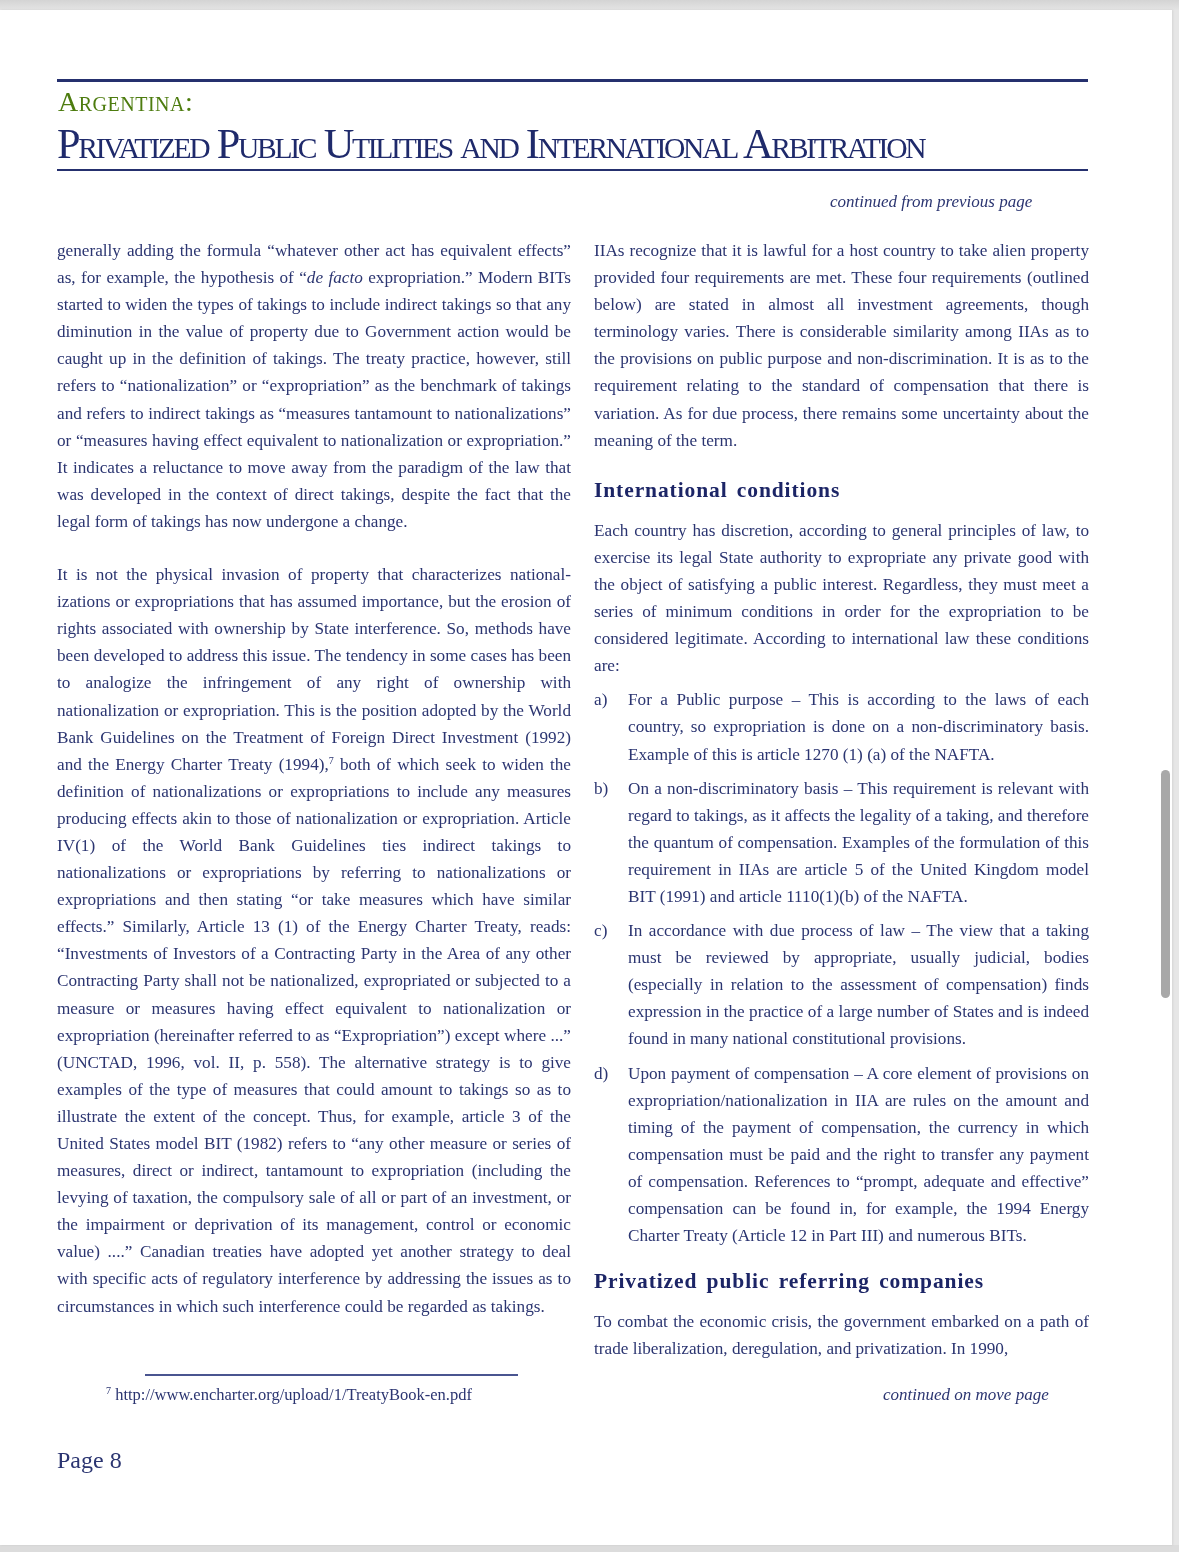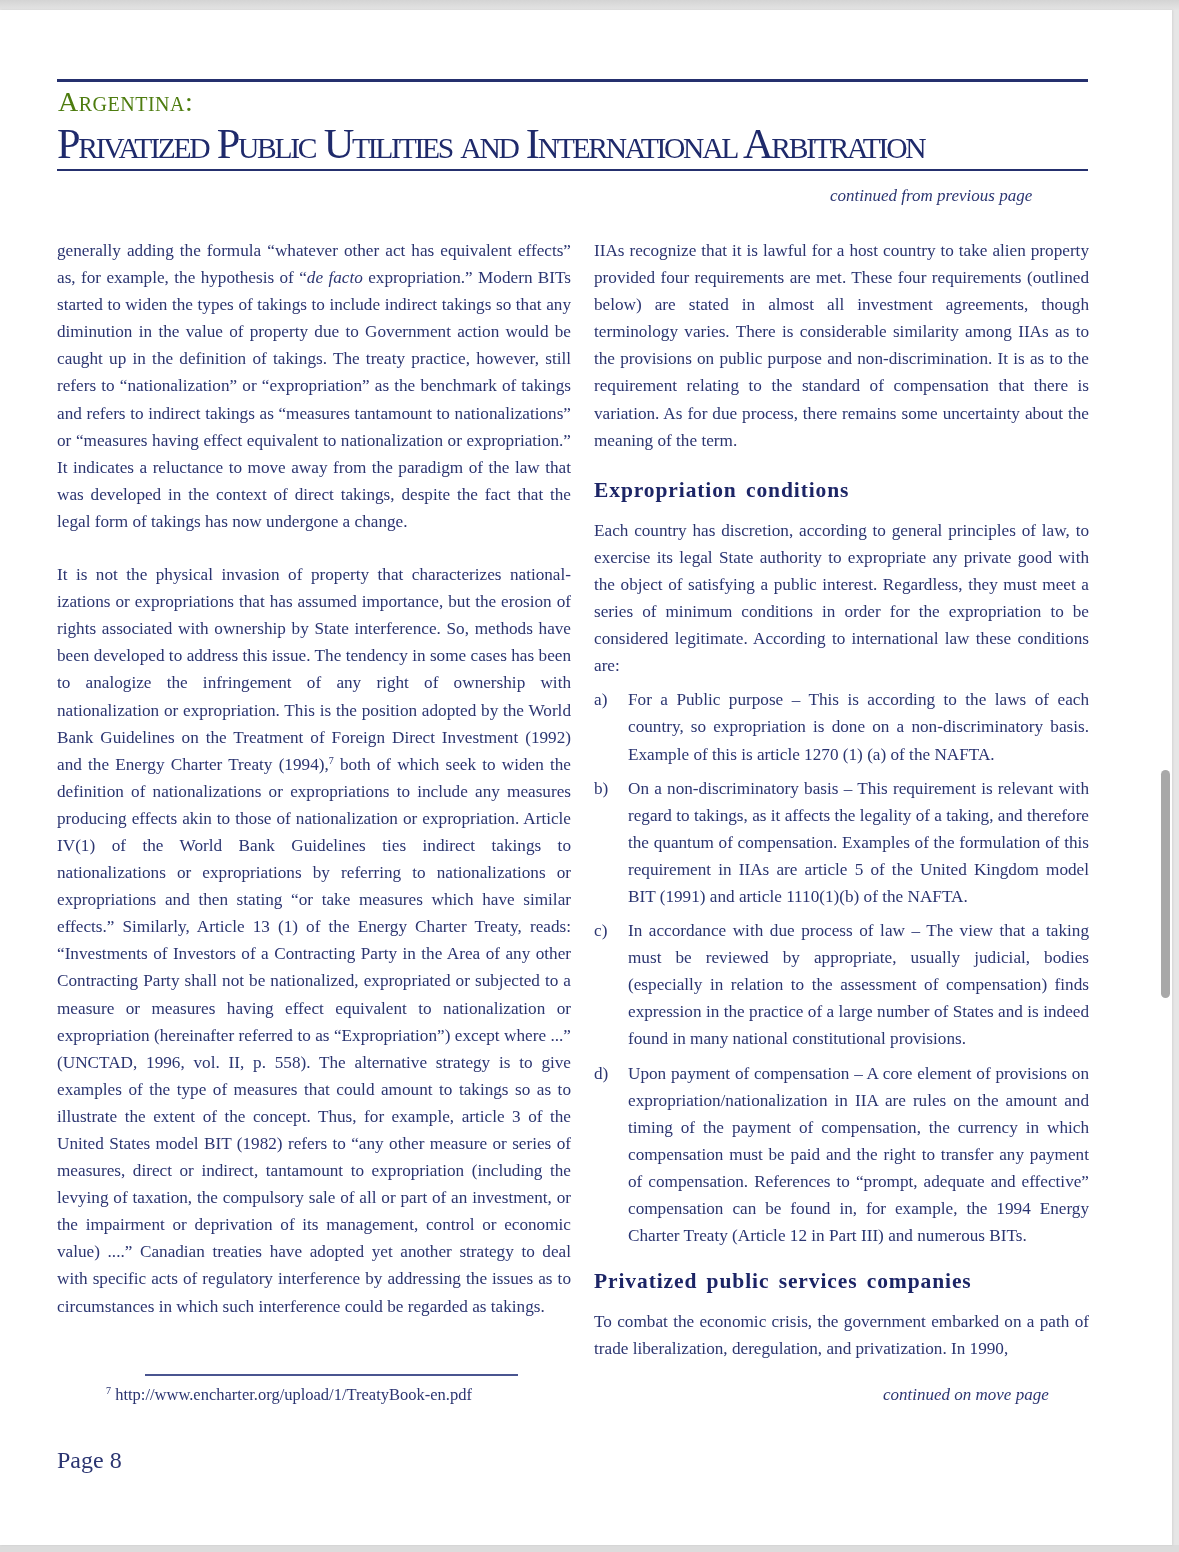--- a/index.html
+++ b/index.html
@@ -82,21 +82,21 @@
       transform-origin: left top;
     }
 
     .continued {
       position: absolute;
       font-style: italic;
       font-size: 17px;
       color: #2b3571;
       white-space: nowrap;
     }
-    .continued.prev { left: 830px; top: 186px; }
+    .continued.prev { left: 830px; top: 192px; }
     .continued.next { left: 883px; top: 1385px; }
 
     .col {
       position: absolute;
       font-size: 17.2px;
       line-height: 27.1px;
       text-align: justify;
       color: #2b3571;
     }
     .col.left { left: 57px; top: 237px; width: 514px; }
@@ -183,39 +183,39 @@
 <div class="col left">
   <p><span>generally adding the formula  “whatever other act has equivalent effects” as, for example, the hypothesis of “</span><em>de facto</em><span> expropriation.”  Modern BITs started to widen the types of takings to include indirect takings so that any diminution in the value of property due to Government action would be caught up in the definition of takings.  The treaty practice, however, still refers to “nationalization” or “expropriation” as the benchmark of takings and refers to indirect takings as “measures tantamount to nationalizations” or “measures having effect equivalent to nationalization or expropriation.”  It indicates a reluctance to move away from the paradigm of the law that was developed in the context of direct takings, despite the fact that the legal form of takings has now undergone a change.</span></p>
   <p><span>It is not the physical invasion of property that characterizes national-izations or expropriations that has assumed importance, but the erosion of rights associated with ownership by State interference.  So, methods have been developed to address this issue. The tendency in some cases has been to analogize the infringement of any right of ownership with nationalization or expropriation.  This is the position adopted by the World Bank Guidelines on the Treatment of Foreign Direct Investment (1992) and the Energy Charter Treaty (1994),</span><sup>7</sup><span>  both of which seek to widen the definition of nationalizations or expropriations to include any measures producing effects akin to those of nationalization or expropriation.  Article IV(1) of the World Bank Guidelines ties indirect takings to nationalizations or expropriations by referring to nationalizations or expropriations and then stating “or take measures which have similar effects.”  Similarly, Article 13 (1) of the Energy Charter Treaty, reads:  “Investments of Investors of a Contracting Party in the Area of any other Contracting Party shall not be nationalized, expropriated or subjected to a measure or measures having effect equivalent to nationalization or expropriation (hereinafter referred to as “Expropriation”) except where ...” (UNCTAD, 1996, vol. II, p. 558).  The alternative strategy is to give examples of the type of measures that could amount to takings so as to illustrate the extent of the concept. Thus, for example, article 3 of the United States model BIT (1982) refers to “any other measure or series of measures, direct or indirect, tantamount to expropriation (including the levying of taxation, the compulsory sale of all or part of an investment, or the impairment or deprivation of its management, control or economic value) ....”  Canadian treaties have adopted yet another strategy to deal with specific acts of regulatory interference by addressing the issues as to circumstances in which such interference could be regarded as takings.</span></p>
 </div>
 
 <div class="footnote-rule"></div>
 <div class="footnote"><sup>7</sup><span> http://www.encharter.org/upload/1/TreatyBook-en.pdf</span></div>
 
 <div class="col right">
   <p>IIAs recognize that it is lawful for a host country to take alien property provided four requirements are met. These four requirements (outlined below) are stated in almost all investment agreements, though terminology varies.  There is considerable similarity among IIAs as to the provisions on public purpose and non-discrimination.  It is as to the requirement relating to the standard of compensation that there is variation.  As for due process, there remains some uncertainty about the meaning of the term.</p>
-  <h2 class="section-heading sh1">Expropriation conditions</h2>
+  <h2 class="section-heading sh1">International conditions</h2>
   <p>Each country has discretion, according to general principles of law, to exercise its legal State authority to expropriate any private good with the object of satisfying a public interest.  Regardless, they must meet a series of minimum conditions in order for the expropriation to be considered legitimate.  According to international law these conditions are:</p>
   <div class="list-item">
     <span class="list-marker">a)</span>
     <span class="list-text">For a Public purpose – This is according to the laws of each country, so expropriation is done on a non-discriminatory basis.  Example of this is article 1270 (1) (a) of the NAFTA.</span>
   </div>
   <div class="list-item">
     <span class="list-marker">b)</span>
     <span class="list-text">On a non-discriminatory basis – This requirement is relevant with regard to takings, as it affects the legality of a taking, and therefore the quantum of compensation. Examples of the formulation of this requirement in IIAs are article 5 of the United Kingdom model BIT (1991) and article 1110(1)(b) of the NAFTA.</span>
   </div>
   <div class="list-item">
     <span class="list-marker">c)</span>
     <span class="list-text">In accordance with due process of law – The view that a taking must be reviewed by appropriate, usually judicial, bodies (especially in relation to the assessment of compensation) finds expression in the practice of a large number of States and is indeed found in many national constitutional provisions.</span>
   </div>
   <div class="list-item">
     <span class="list-marker">d)</span>
     <span class="list-text">Upon payment of compensation – A core element of provisions on expropriation/nationalization in IIA are rules on the amount and timing of the payment of compensation, the currency in which compensation must be paid and the right to transfer any payment of compensation. References to “prompt, adequate and effective” compensation can be found in, for example, the 1994 Energy Charter Treaty (Article 12 in Part III) and numerous BITs.</span>
   </div>
-  <h2 class="section-heading sh2">Privatized public services companies</h2>
+  <h2 class="section-heading sh2">Privatized public referring companies</h2>
   <p>To combat the economic crisis, the government embarked on a path of trade liberalization, deregulation, and privatization. In 1990,</p>
 </div>
 
 <div class="continued next">continued on move page</div>
 
 <div class="page-number">Page 8</div>
 
 <div class="scrollbar-thumb"></div>
 
 </body></html>

